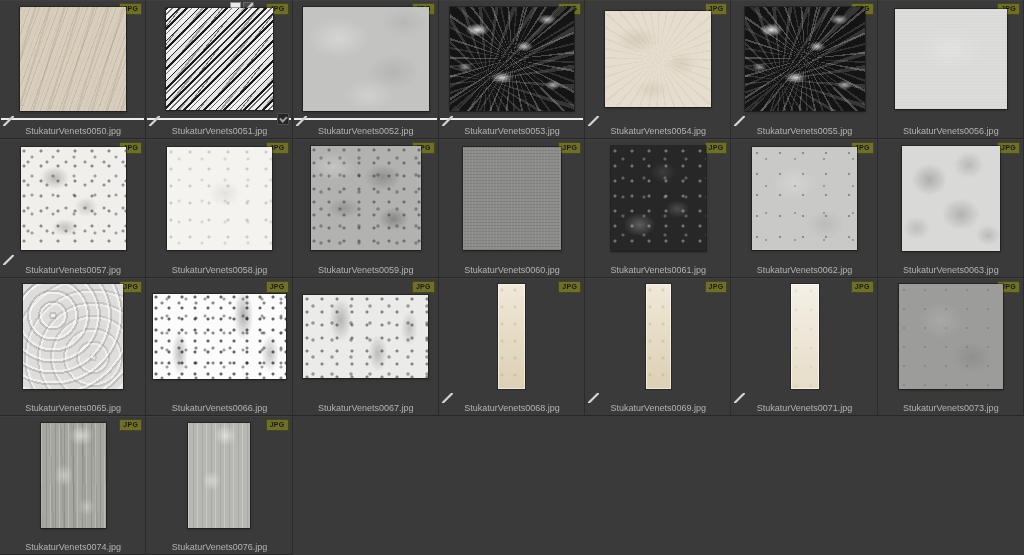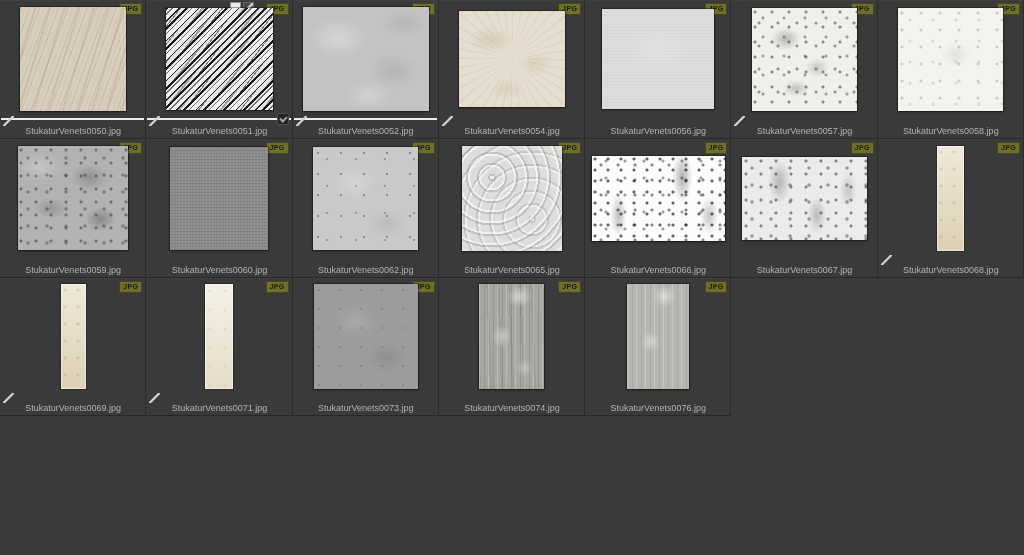--- a/index.html
+++ b/index.html
@@ -198,33 +198,55 @@
     <div class="badge">JPG</div>
     <div class="thumb-area">
       <div class="thumb tx-plaster-light" style="width: 126px; height: 104px;"></div>
     </div>
     <div class="underline"></div>
     <div class="pencil"></div>
 
     <div class="filename">StukaturVenets0052.jpg</div>
   </div>
 
+  <div class="cell">
+
+    <div class="badge">JPG</div>
+    <div class="thumb-area">
+      <div class="thumb tx-marble-black" style="width: 124px; height: 104px;"></div>
+    </div>
+    <div class="underline"></div>
+    <div class="pencil"></div>
+
+    <div class="filename">StukaturVenets0053.jpg</div>
+  </div>
 
   <div class="cell">
 
     <div class="badge">JPG</div>
     <div class="thumb-area">
       <div class="thumb tx-marble-cream" style="width: 106px; height: 96px;"></div>
     </div>
 
     <div class="pencil"></div>
 
     <div class="filename">StukaturVenets0054.jpg</div>
   </div>
 
+  <div class="cell">
+
+    <div class="badge">JPG</div>
+    <div class="thumb-area">
+      <div class="thumb tx-marble-black" style="width: 120px; height: 104px;"></div>
+    </div>
+
+    <div class="pencil"></div>
+
+    <div class="filename">StukaturVenets0055.jpg</div>
+  </div>
 
   <div class="cell">
 
     <div class="badge">JPG</div>
     <div class="thumb-area">
       <div class="thumb tx-paper-offwhite" style="width: 112px; height: 100px;"></div>
     </div>
 
     <div class="filename">StukaturVenets0056.jpg</div>
   </div>
@@ -264,31 +286,49 @@
   <div class="cell">
 
     <div class="badge">JPG</div>
     <div class="thumb-area">
       <div class="thumb tx-fabric-gray" style="width: 98px; height: 103px;"></div>
     </div>
 
     <div class="filename">StukaturVenets0060.jpg</div>
   </div>
 
+  <div class="cell">
+
+    <div class="badge">JPG</div>
+    <div class="thumb-area">
+      <div class="thumb tx-grunge-dark" style="width: 95px; height: 105px;"></div>
+    </div>
+
+    <div class="filename">StukaturVenets0061.jpg</div>
+  </div>
 
   <div class="cell">
 
     <div class="badge">JPG</div>
     <div class="thumb-area">
       <div class="thumb tx-concrete-speckled" style="width: 105px; height: 103px;"></div>
     </div>
 
     <div class="filename">StukaturVenets0062.jpg</div>
   </div>
 
+  <div class="cell">
+
+    <div class="badge">JPG</div>
+    <div class="thumb-area">
+      <div class="thumb tx-clouds-gray" style="width: 98px; height: 105px;"></div>
+    </div>
+
+    <div class="filename">StukaturVenets0063.jpg</div>
+  </div>
 
 
   <div class="cell">
 
     <div class="badge">JPG</div>
     <div class="thumb-area">
       <div class="thumb tx-damask-silver" style="width: 100px; height: 105px;"></div>
     </div>
 
     <div class="filename">StukaturVenets0065.jpg</div>

